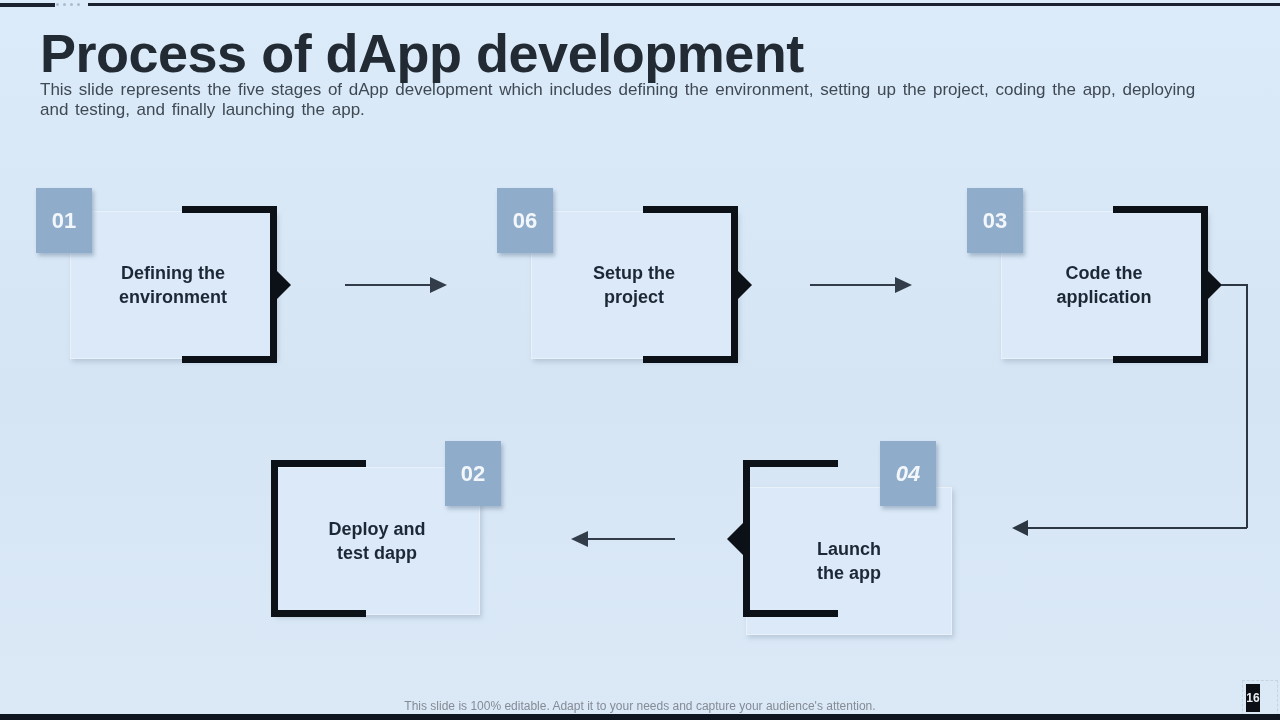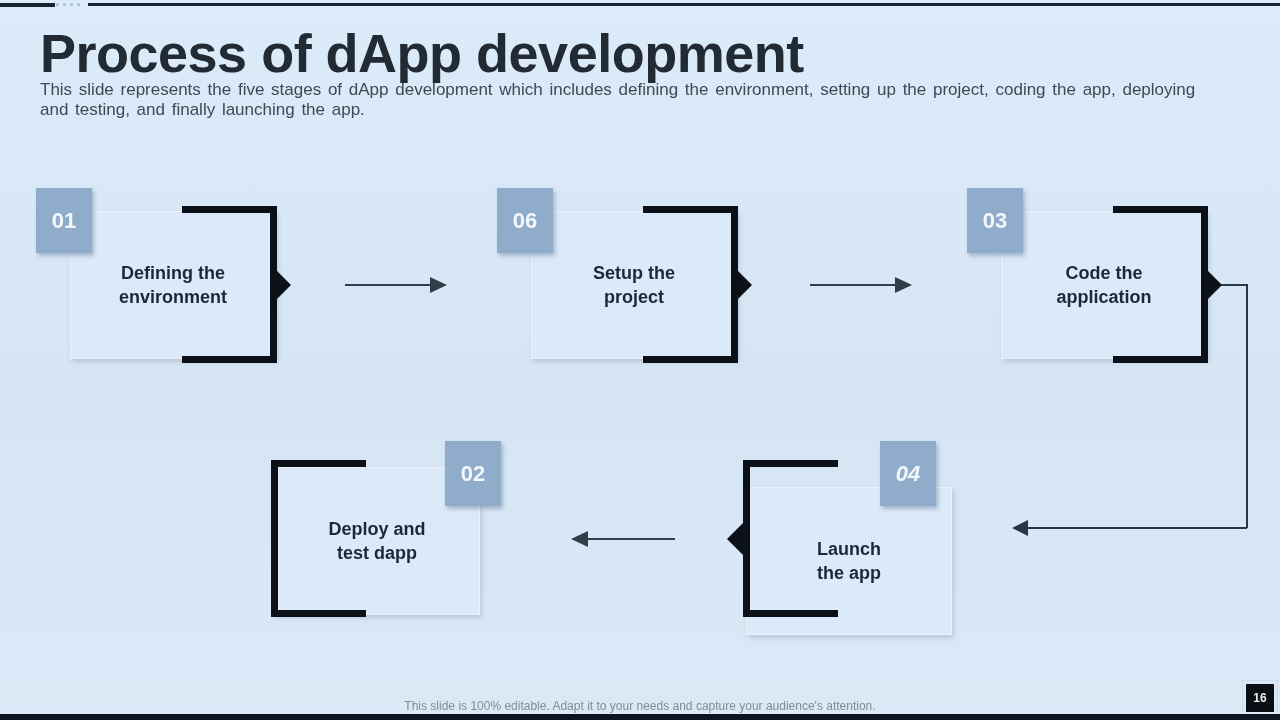--- a/index.html
+++ b/index.html
@@ -38,21 +38,21 @@
   .ahead{position:absolute;width:0;height:0;border-top:8px solid transparent;border-bottom:8px solid transparent;}
   .ahead.right{border-left:17px solid #333d49;}
   .ahead.left{border-right:17px solid #333d49;}
   .cline{position:absolute;background:#2d3744;}
   .chead{position:absolute;width:0;height:0;border-top:8px solid transparent;border-bottom:8px solid transparent;
          border-right:16px solid #2d3744;}
   
   .footer{position:absolute;left:0;top:699px;width:1280px;margin:0;text-align:center;
           font-size:12px;color:#848b95;}
   .pagesel{position:absolute;left:1242px;top:680px;width:34px;height:34px;border:1px dashed #c6d4e2;}
-  .pagenum{position:absolute;left:1246px;top:684px;width:28px;height:28px;background:#0b0f15;
+  .pagenum{position:absolute;left:1246px;top:684px;width:14px;height:28px;background:#0b0f15;
            display:flex;align-items:center;justify-content:center;}
   .pagenum span{font-size:12px;font-weight:bold;color:#e9edf2;}
 </style>
 </head>
 <body>
 
 <div class="slide">
 
   <div class="rule seg1"></div>
   <div class="dots">

